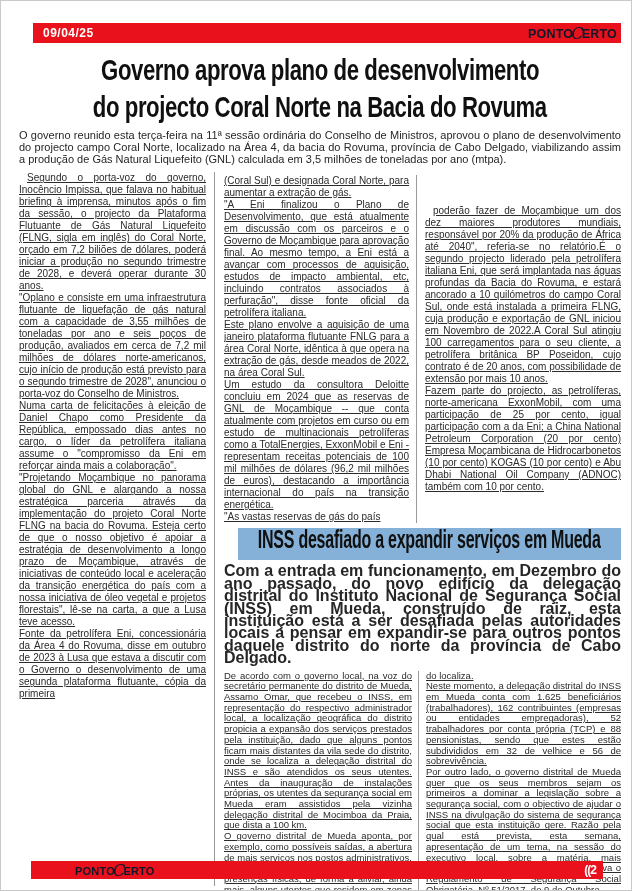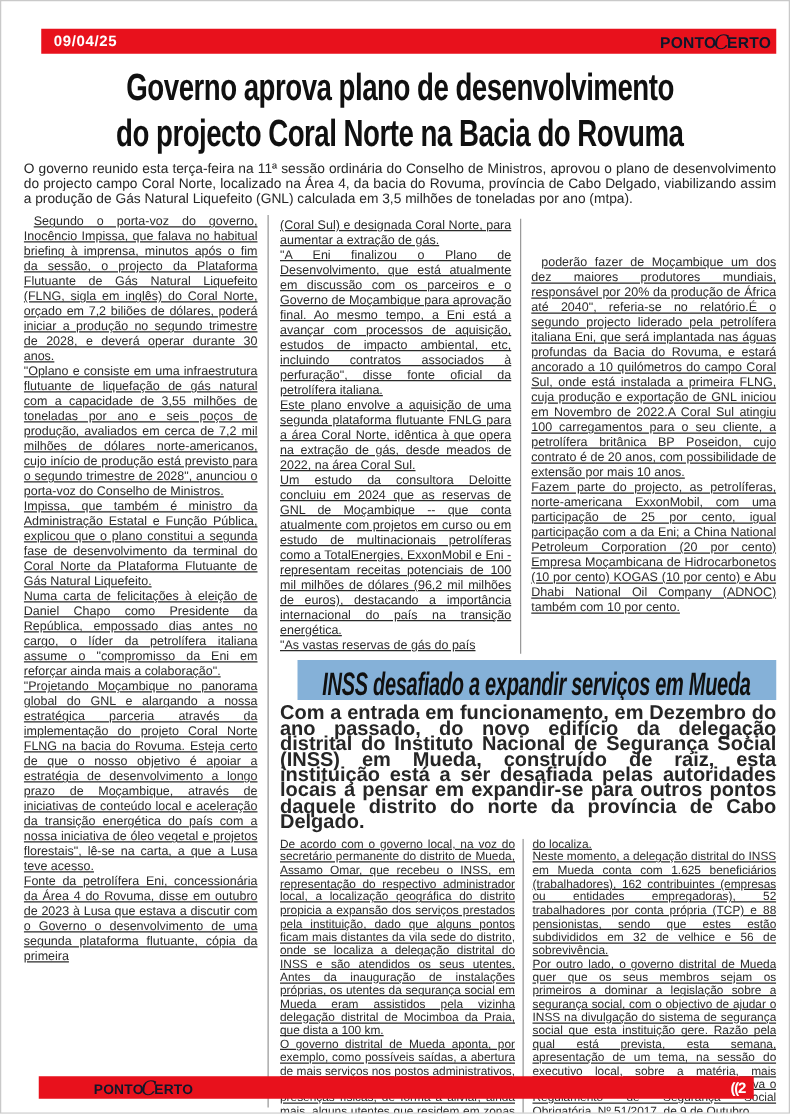--- a/index.html
+++ b/index.html
@@ -48,21 +48,21 @@
   .colA p:first-child{text-indent:8px;}
   .rightarea{flex:1;min-width:0;padding-left:9px;}
   .row2{display:flex;height:353px;overflow:hidden;align-items:center;}
   .colB{flex:none;width:185px;padding-right:7px;border-right:1px solid var(--rule);}
   .colC{flex:1;min-width:0;padding-left:8px;}
   .colC p:first-child{text-indent:8px;}
 
   
   .inss-head{
     background:var(--blue);height:32px;margin:3px 0 5px 14px;
-    display:flex;align-items:flex-end;justify-content:center;overflow:hidden;font-style:italic;
+    display:flex;align-items:flex-start;justify-content:center;overflow:hidden;
   }
   .inss-head .hl2{
     display:inline-block;font-weight:700;font-size:20px;letter-spacing:-.3px;
     color:#101010;white-space:nowrap;transform:scale(.8,1.3);transform-origin:50% 50%;
   }
   .lead2{
     font-weight:bold;font-size:16px;line-height:12.4px;text-align:justify;
     margin:0 0 6px 0;color:#262626;
   }
   .row3{display:flex;height:250px;overflow:hidden;}
@@ -94,32 +94,31 @@
       <span class="hl-line">Governo aprova plano de desenvolvimento</span><br>
       <span class="hl-line">do projecto Coral Norte na Bacia do Rovuma</span>
     </h1>
 
     <p class="lead1">O governo reunido esta terça-feira na 11ª sessão ordinária do Conselho de Ministros, aprovou o plano de desenvolvimento do projecto campo Coral Norte, localizado na Área 4, da bacia do Rovuma, província de Cabo Delgado, viabilizando assim a produção de Gás Natural Liquefeito (GNL) calculada em 3,5 milhões de toneladas por ano (mtpa).</p>
 
     <div class="cols">
       <div class="coltext colA">
           <p>Segundo o porta-voz do governo, Inocêncio Impissa, que falava no habitual briefing à imprensa, minutos após o fim da sessão, o projecto da Plataforma Flutuante de Gás Natural Liquefeito (FLNG, sigla em inglês) do Coral Norte, orçado em 7,2 biliões de dólares,  poderá iniciar a produção no segundo trimestre de 2028, e deverá operar durante 30 anos.</p>
           <p>"Oplano e consiste em uma infraestrutura flutuante de liquefação de gás natural com a capacidade de 3,55 milhões de toneladas por ano e seis poços de produção, avaliados em cerca de 7,2 mil milhões de dólares norte-americanos, cujo início de produção está previsto para o segundo trimestre de 2028", anunciou o porta-voz do Conselho de Ministros.</p>
-          <p>Impissa, que também é ministro da Administração Estatal e Função Pública, explicou que o plano constitui a segunda fase de desenvolvimento da terminal do Coral Norte da Plataforma Flutuante de Gás Natural Liquefeito.</p>
           <p>Numa carta de felicitações à eleição de Daniel Chapo como Presidente da República, empossado dias antes no cargo, o líder da petrolífera italiana assume o "compromisso da Eni em reforçar ainda mais a colaboração".</p>
           <p>"Projetando Moçambique no panorama global do GNL e alargando a nossa estratégica parceria através da implementação do projeto Coral Norte FLNG na bacia do Rovuma. Esteja certo de que o nosso objetivo é apoiar a estratégia de desenvolvimento a longo prazo de Moçambique, através de iniciativas de conteúdo local e aceleração da transição energética do país com a nossa iniciativa de óleo vegetal e projetos florestais", lê-se na carta, a que a Lusa teve acesso.</p>
           <p>Fonte da petrolífera Eni, concessionária da Área 4 do Rovuma, disse em outubro de 2023 à Lusa que estava a discutir com o Governo o desenvolvimento de uma segunda plataforma flutuante, cópia da primeira</p>
         </div>
 
       <div class="rightarea">
         <div class="row2">
           <div class="coltext colB">
               <p>(Coral Sul) e designada Coral Norte, para aumentar a extração de gás.</p>
               <p>"A Eni finalizou o Plano de Desenvolvimento, que está atualmente em discussão com os parceiros e o Governo de Moçambique para aprovação final. Ao mesmo tempo, a Eni está a avançar com processos de aquisição, estudos de impacto ambiental, etc, incluindo contratos associados à perfuração", disse fonte oficial da petrolífera italiana.</p>
-              <p>Este plano envolve a aquisição de uma segunda plataforma flutuante FNLG para a área Coral Norte, idêntica à que opera na extração de gás, desde meados de 2022, na área Coral Sul.</p>
+              <p>Este plano envolve a aquisição de uma janeiro plataforma flutuante FNLG para a área Coral Norte, idêntica à que opera na extração de gás, desde meados de 2022, na área Coral Sul.</p>
               <p>Um estudo da consultora Deloitte concluiu em 2024 que as reservas de GNL de Moçambique -- que conta atualmente com projetos em curso ou em estudo de multinacionais petrolíferas como a TotalEnergies, ExxonMobil e Eni - representam receitas potenciais de 100 mil milhões de dólares (96,2 mil milhões de euros), destacando a importância internacional do país na transição energética.</p>
               <p>"As vastas reservas de gás do país</p>
             </div>
           <div class="coltext colC">
               <p>poderão fazer de Moçambique um dos dez maiores produtores mundiais, responsável por 20% da produção de África até 2040", referia-se no relatório.É o segundo projecto liderado pela petrolífera italiana Eni, que será implantada nas águas profundas da Bacia do Rovuma, e estará ancorado a 10 quilómetros do campo Coral Sul, onde está instalada a primeira FLNG, cuja produção e exportação de GNL iniciou em Novembro de 2022.A Coral Sul atingiu 100 carregamentos para o seu cliente, a petrolífera britânica BP Poseidon, cujo contrato é de 20 anos, com possibilidade de extensão por mais 10 anos.</p>
               <p>Fazem parte do projecto, as petrolíferas, norte-americana ExxonMobil, com uma participação de 25 por cento, igual participação com a da Eni; a China National Petroleum Corporation (20 por cento) Empresa Moçambicana de Hidrocarbonetos (10 por cento) KOGAS (10 por cento) e Abu Dhabi National Oil Company (ADNOC) também com 10 por cento.</p>
             </div>
         </div>
 
         <div class="inss-head">

